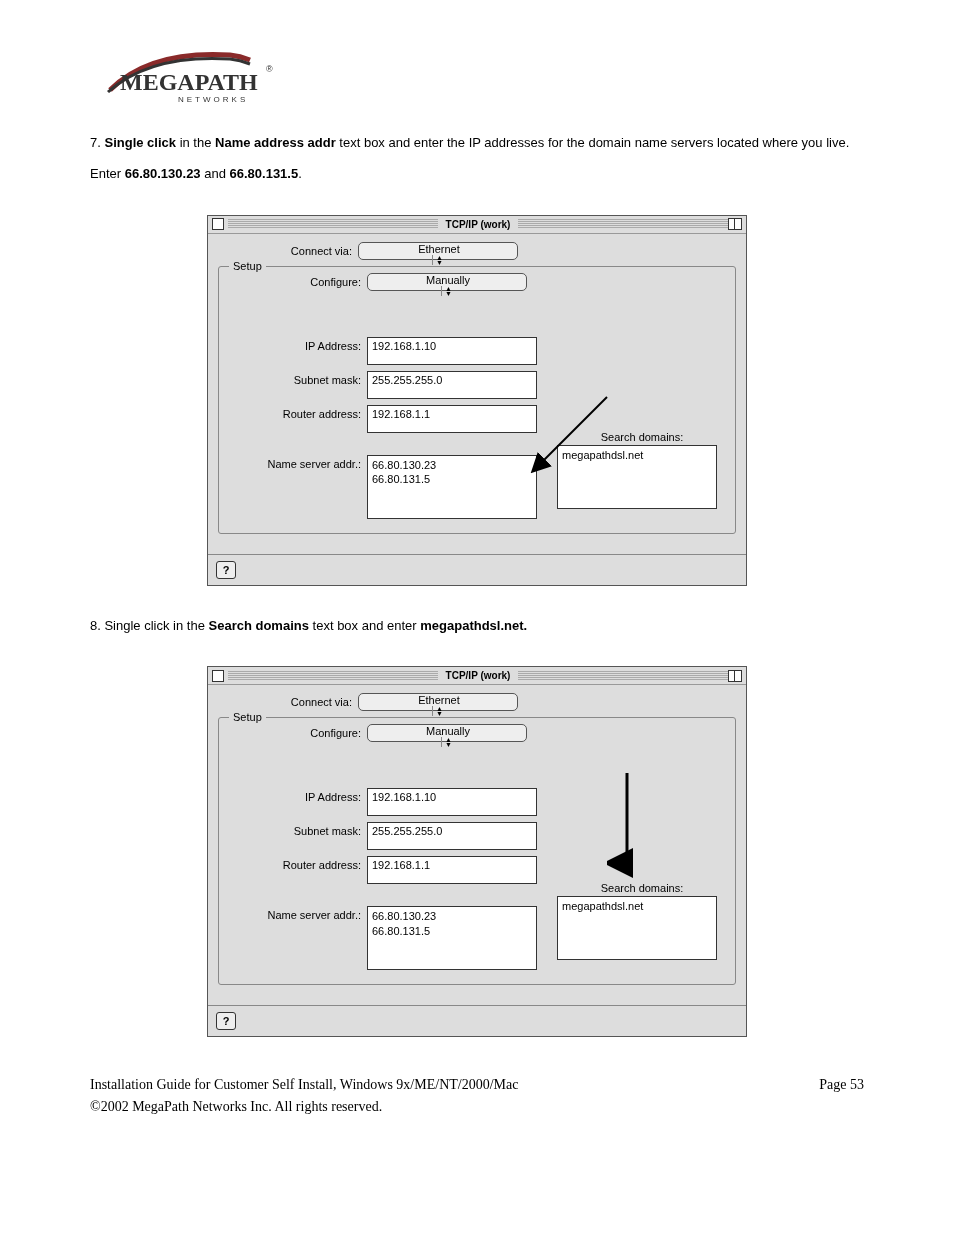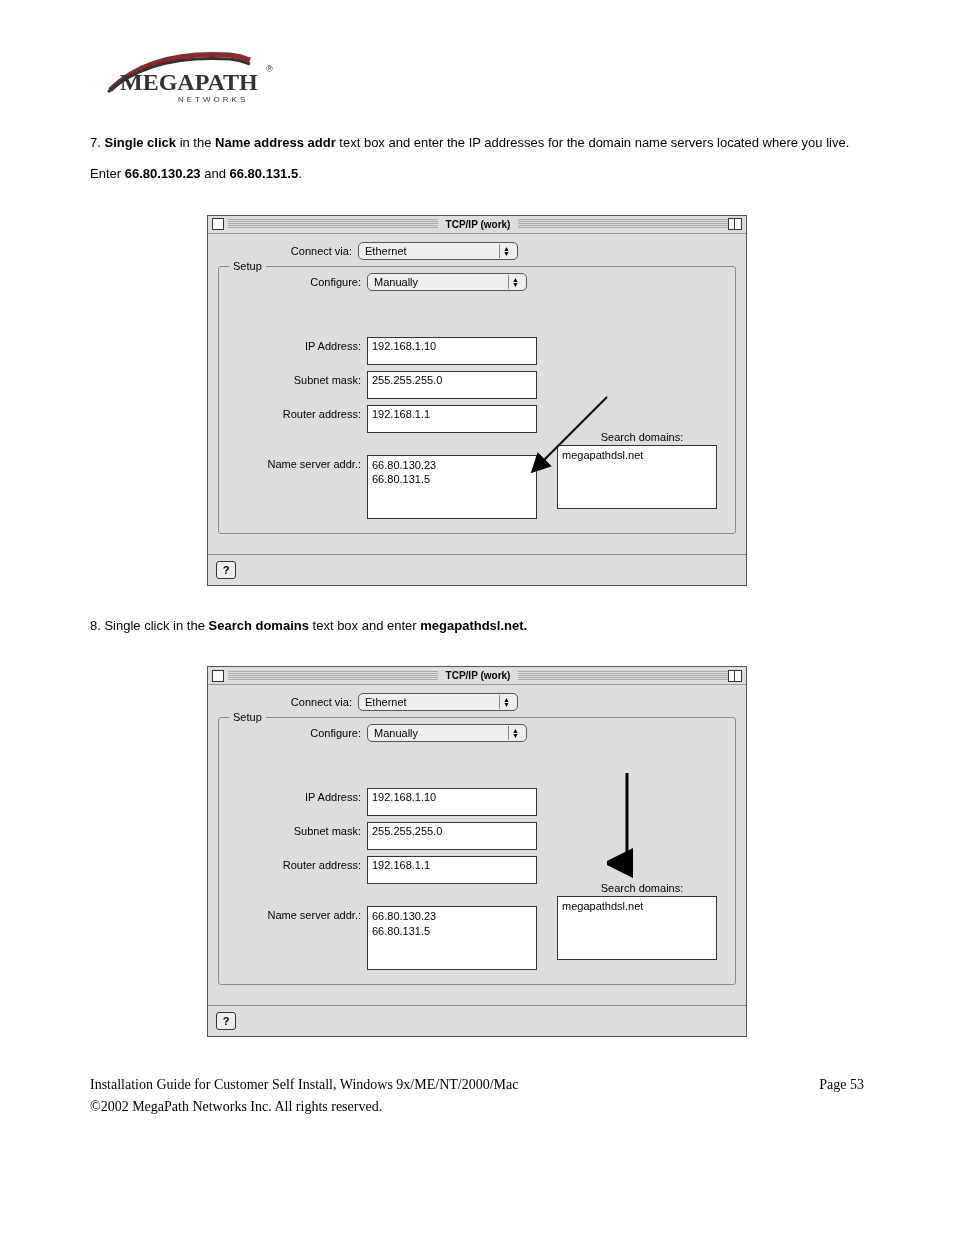--- a/index.html
+++ b/index.html
@@ -61,20 +61,21 @@
   }
   .combo {
     display: inline-flex;
     align-items: center;
     width: 160px;
     height: 18px;
     background: #eee;
     border: 1px solid #555;
     border-radius: 5px;
     padding: 0 4px 0 6px;
+    flex-direction: column;
   }
   .combo span { flex: 1; }
   .combo-btn {
     width: 14px; height: 14px;
     border-left: 1px solid #888;
     display: flex; flex-direction: column; align-items: center; justify-content: center;
     font-size: 7px; line-height: 5px;
   }
   .textin {
     width: 170px;

